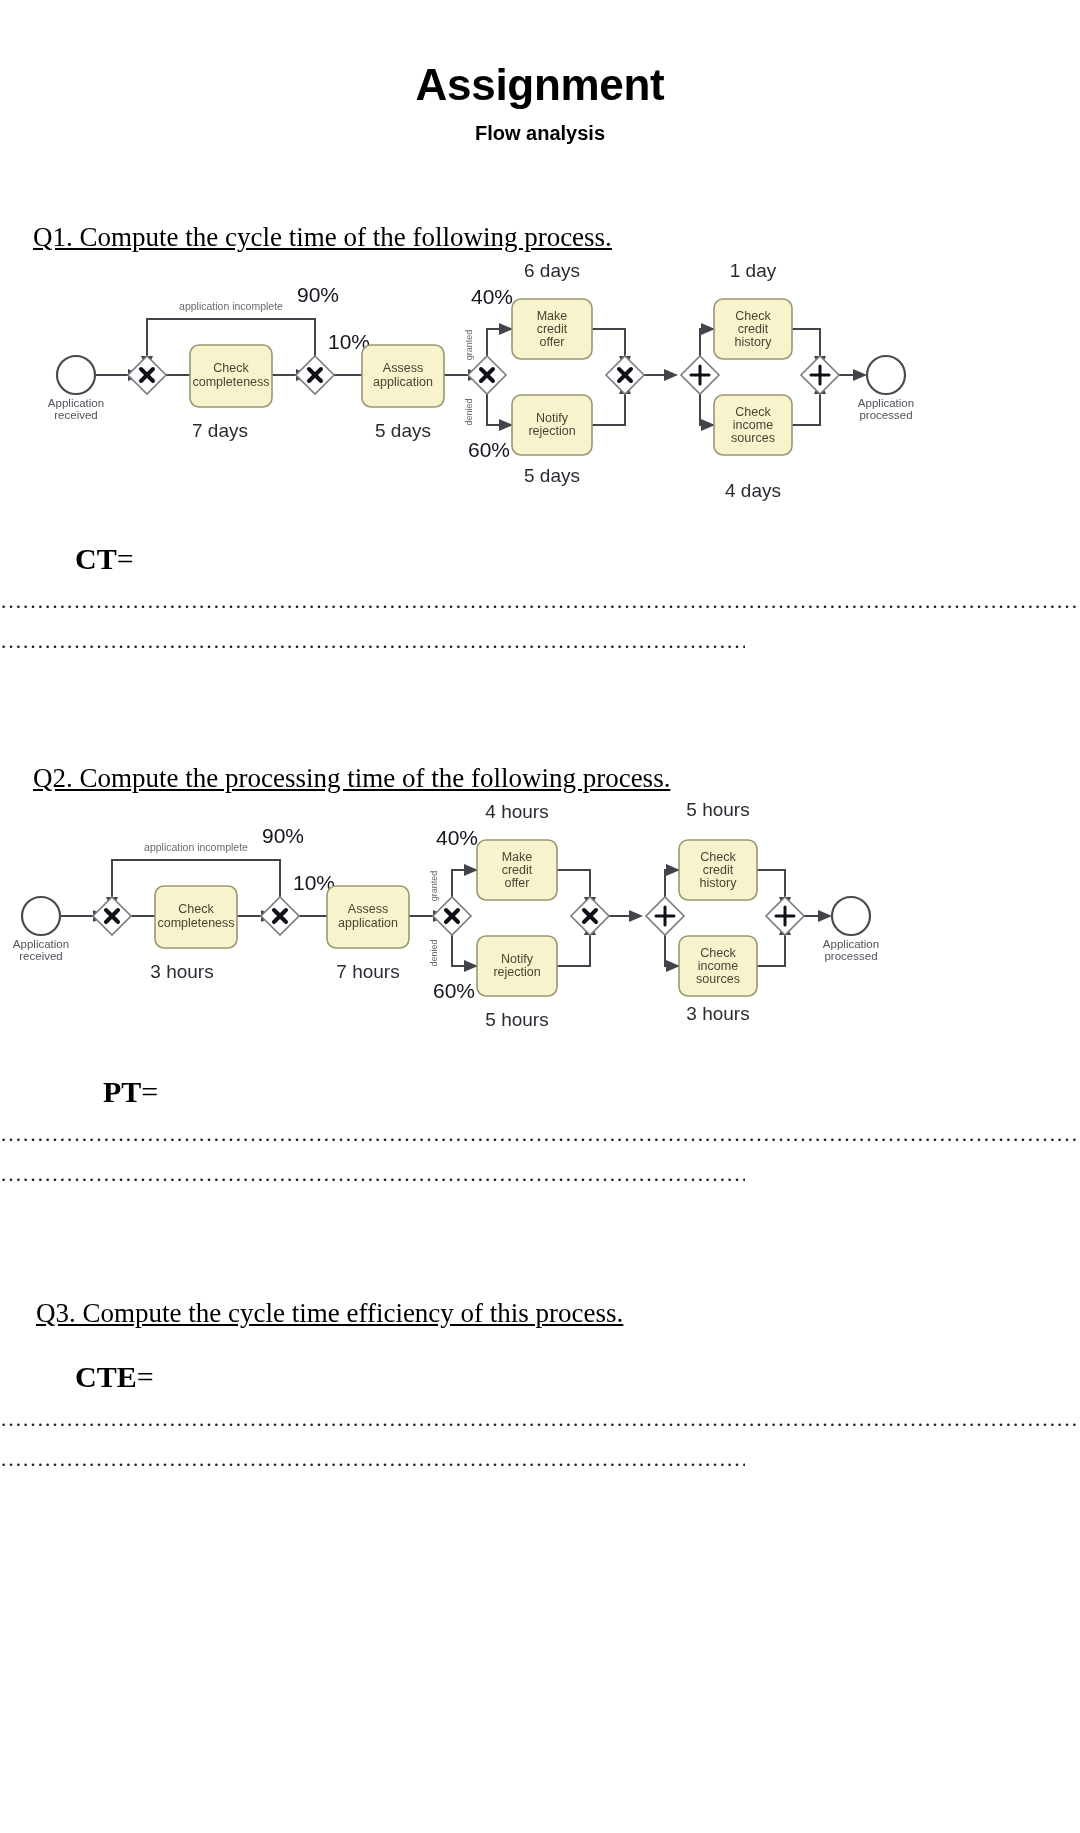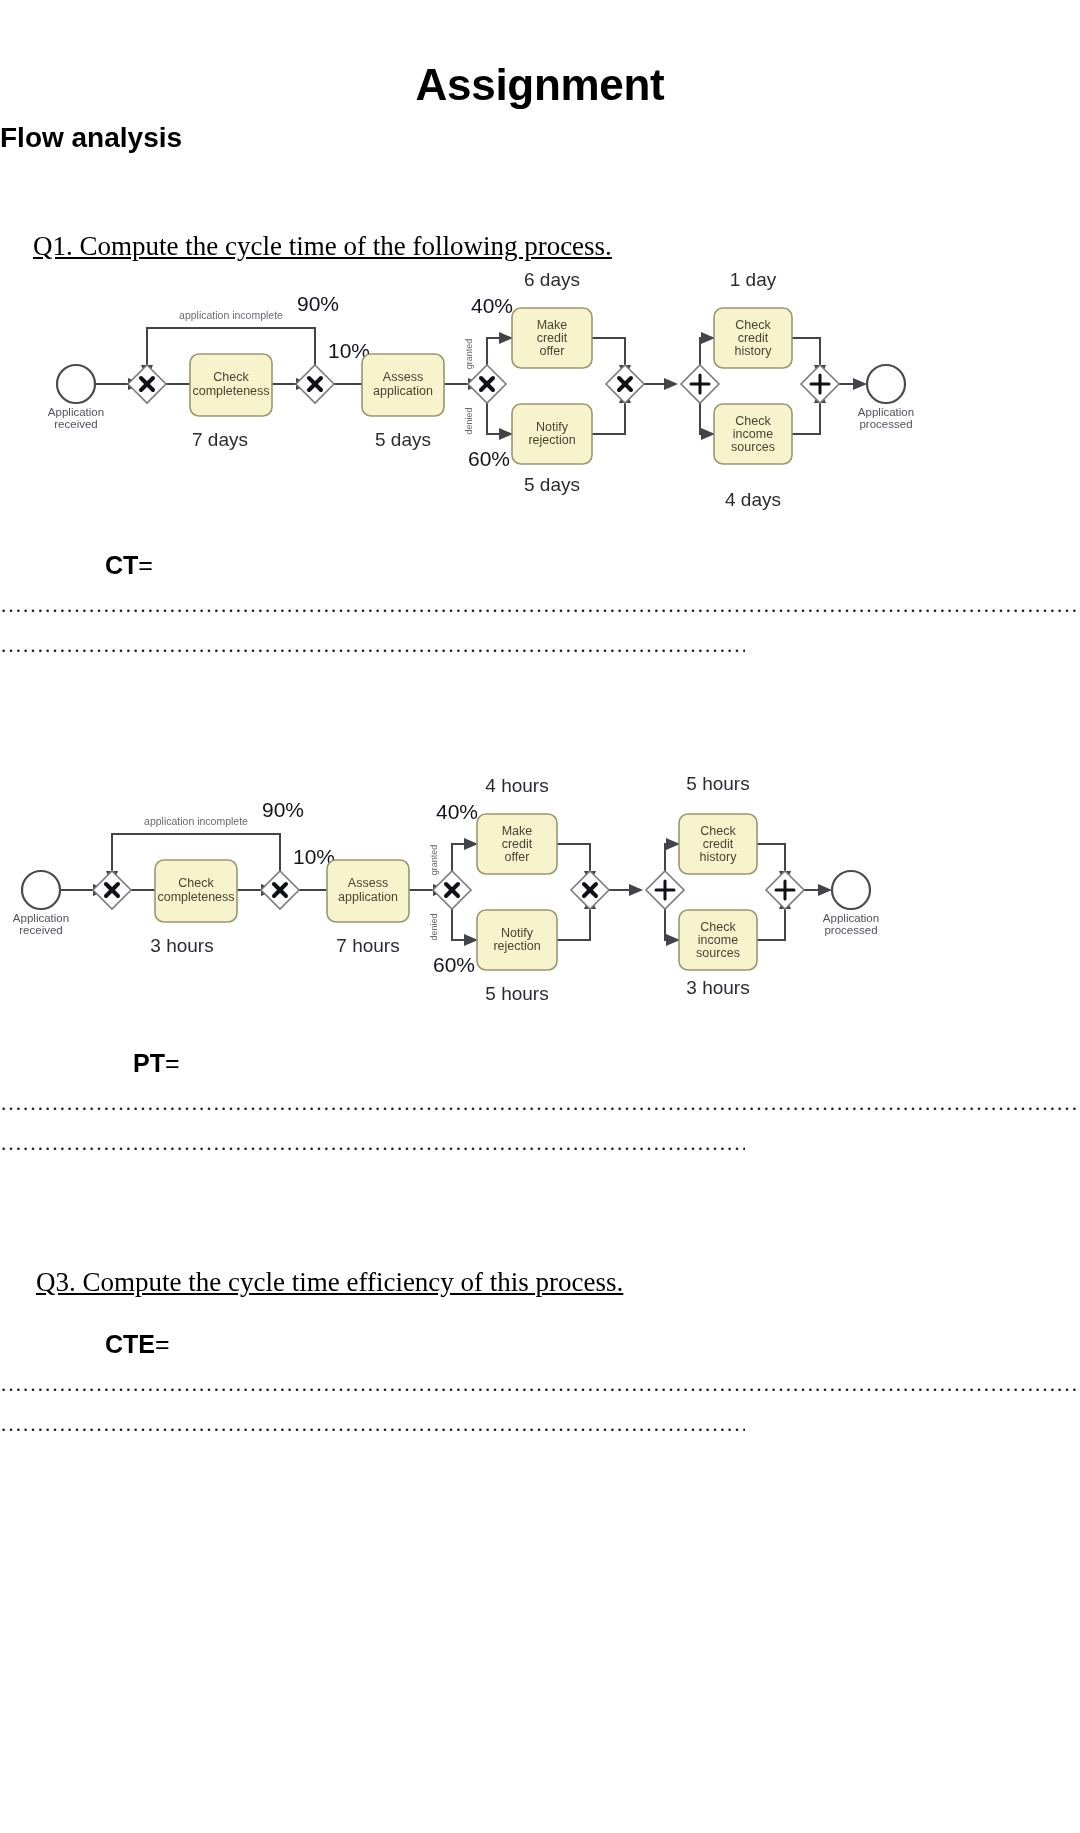--- a/index.html
+++ b/index.html
@@ -20,39 +20,39 @@
     font-size:44px;
     text-align:center;
     letter-spacing:-0.3px;
     margin:0;
     padding-top:62px;
     line-height:1.05;
   }
   .doc-subtitle{
     font-family:"Liberation Sans",sans-serif;
     font-weight:bold;
-    font-size:28px;
-    text-align:left;
+    font-size:20px;
+    text-align:center;
     margin:0;
     padding-top:14px;
   }
 
   
   .question{
     font-family:"Liberation Serif",serif;
     font-size:27px;
     padding-left:33px;
     line-height:1.1;
     text-decoration:underline;
   }
   .answer-label{
-    font-family:Liberation Sans, sans-serif;
+    font-family:Liberation Serif, serif;
     font-weight:bold;
-    font-size:25px;
-    padding-left:105px;
+    font-size:30px;
+    padding-left:75px;
   }
   .answer-label .eq{font-weight:normal;}
 
   
   .dots{
     font-family:"Liberation Serif",serif;
     font-size:22px;
     color:#222;
     letter-spacing:0px;
     white-space:nowrap;
@@ -237,20 +237,21 @@
     </svg>
   </div>
 
   <div class="answer-label" style="margin-top:30px;">
     <span>CT</span><span class="eq">=</span>
   </div>
   <div class="dots dots-long" style="margin-top:12px;">……………………………………………………………………………………………………………………………………………………………………..………</div>
   <div class="dots dots-short" style="margin-top:14px;">…………………………………………………………………………………………………………………………………………………………..</div>
 
   <div style="height:110px"></div>
+  <div class="question">Q2. Compute the processing time of the following process.</div>
 
   <div class="bpmn" style="margin-top:4px;">
     <svg width="1080" height="255" viewBox="0 0 1080 255" xmlns="http://www.w3.org/2000/svg">
       <g class="flow">
         <path d="M60,118 H93"></path>
         <path d="M131,118 H155"></path>
         <path d="M237,118 H261"></path>
         <path d="M299,118 H327"></path>
         <path d="M280,99 V62 H112 V99"></path>
         <path d="M409,118 H433"></path>

